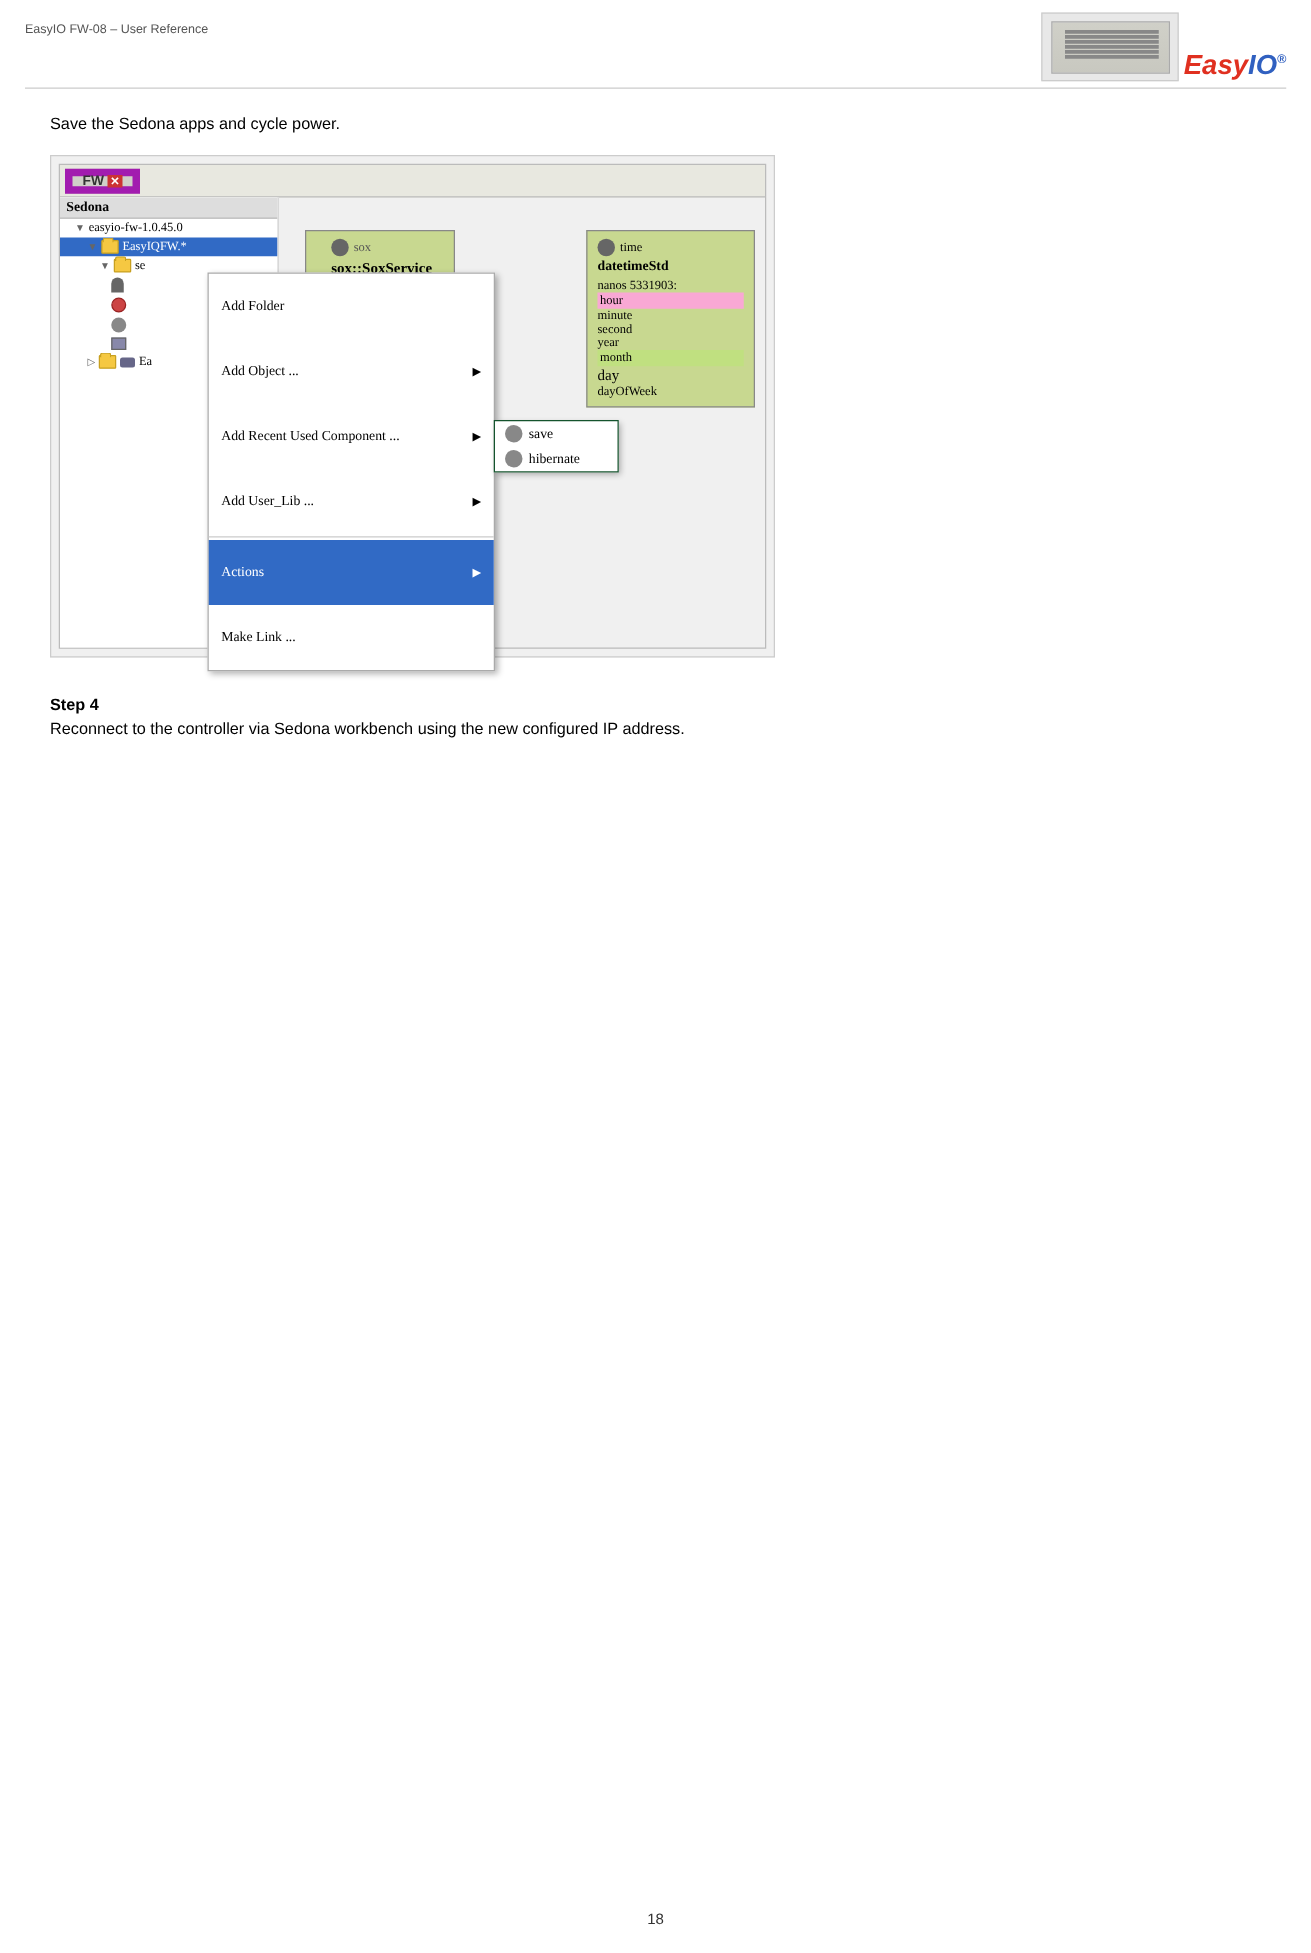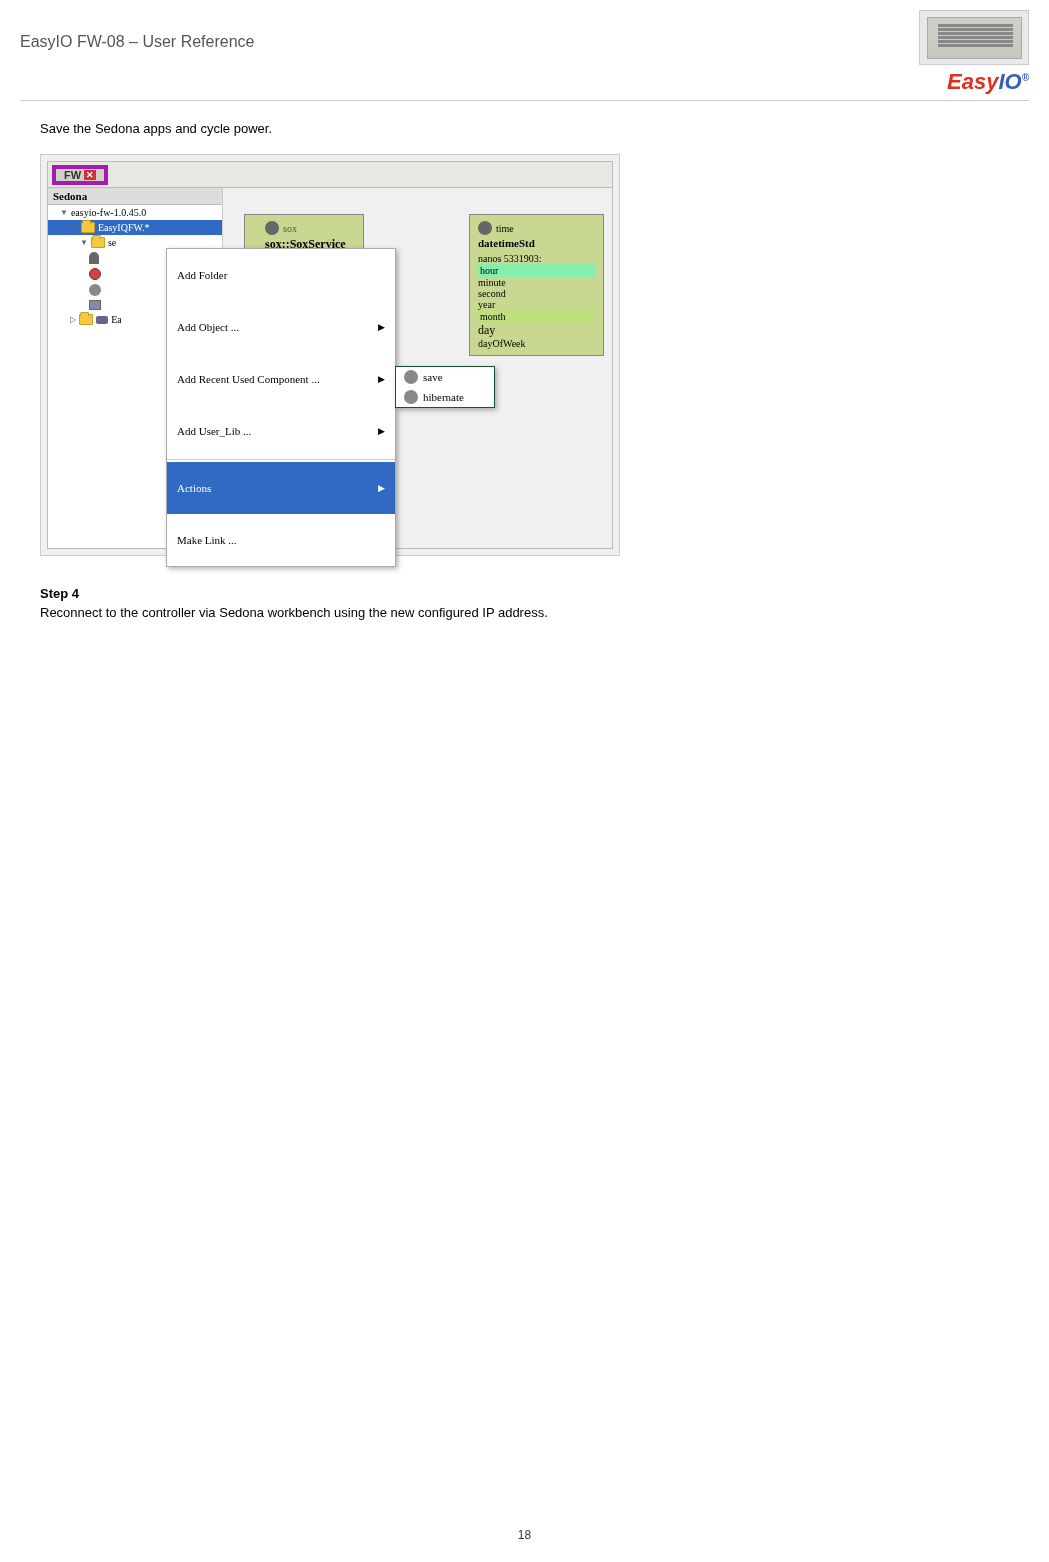--- a/index.html
+++ b/index.html
@@ -15,28 +15,27 @@
 
     
     .header {
       display: flex;
       justify-content: space-between;
       align-items: flex-start;
       padding: 10px 20px 5px 20px;
       border-bottom: none;
     }
     .header-title {
-      font-size: 16px;
+      font-size: 10px;
       color: #555;
       padding-top: 8px;
-      margin-top: 15px;
     }
     .header-right {
       display: flex;
-      flex-direction: column;
+      flex-direction: row;
       align-items: flex-end;
       gap: 4px;
     }
     .device-img {
       width: 110px;
       height: 55px;
       background: #e8e8e8;
       border: 1px solid #ccc;
       position: relative;
       display: flex;
@@ -114,21 +113,21 @@
       background: #e8e8e0;
       border-bottom: 1px solid #bbb;
       padding: 2px 4px;
       display: flex;
       align-items: center;
       gap: 4px;
       height: 26px;
     }
     .wb-fw-btn {
       background: #d0d0c8;
-      border: 4px solid #a21caf;
+      border: 6px solid #a21caf;
       padding: 1px 8px;
       font-size: 11px;
       font-weight: bold;
       color: #333;
       display: inline-flex;
       align-items: center;
       gap: 3px;
       height: 20px;
     }
     .close-x {
@@ -426,21 +425,21 @@
           <div class="sox-name">sox::SoxService</div>
         </div>
 
         <div class="time-box">
           <div style="display:flex;align-items:center;gap:4px;margin-bottom:2px;">
             <div class="sox-icon"></div>
             <span style="font-size:10px;">time</span>
           </div>
           <div style="font-weight:bold;font-size:11px;margin-bottom:4px;">datetimeStd</div>
           <div style="font-size:10px;">nanos 5331903:</div>
-          <div style="font-size:10px;background:#86efac;padding:1px 2px;">hour</div>
+          <div style="font-size:10px;background:#f9a8d4;padding:1px 2px;">hour</div>
           <div style="font-size:10px;">minute</div>
           <div style="font-size:10px;">second</div>
           <div style="font-size:10px;">year</div>
           <div style="font-size:10px;background:#c0e080;padding:1px 2px;">month</div>
           <div style="font-size:12px;">day</div>
           <div style="font-size:10px;">dayOfWeek</div>
         </div>
 
         <div class="context-menu">
           <div class="ctx-item">

